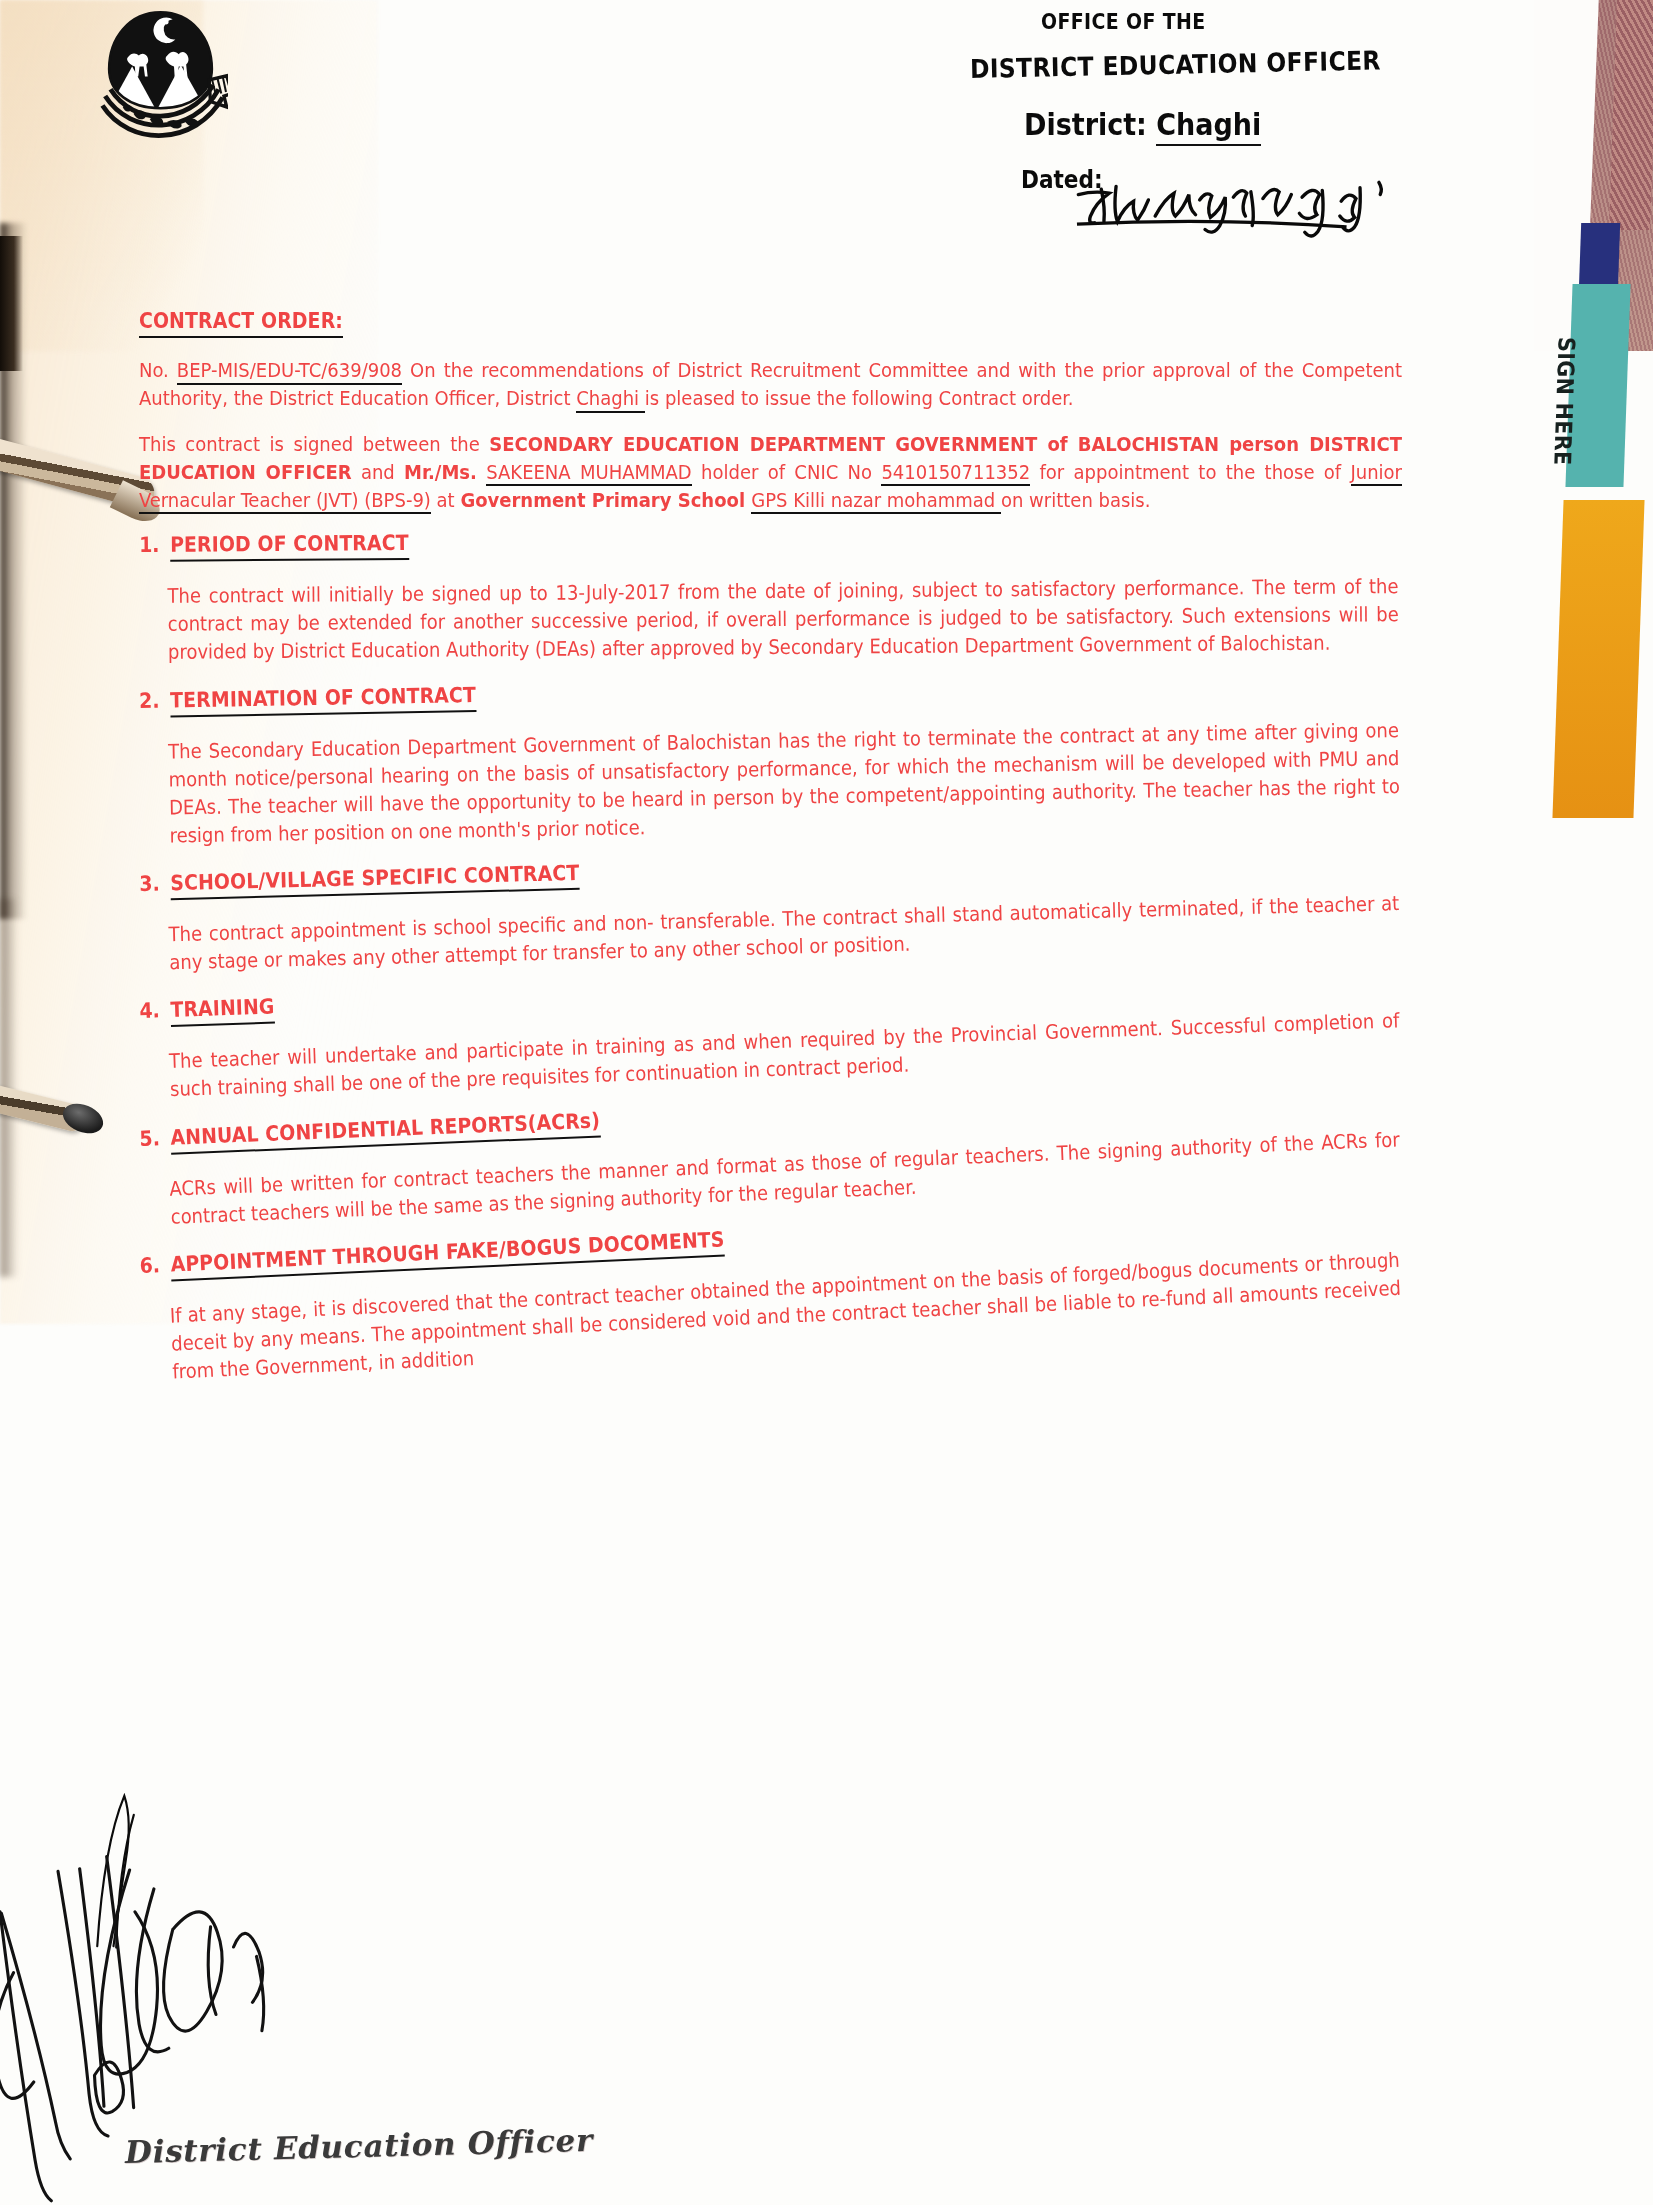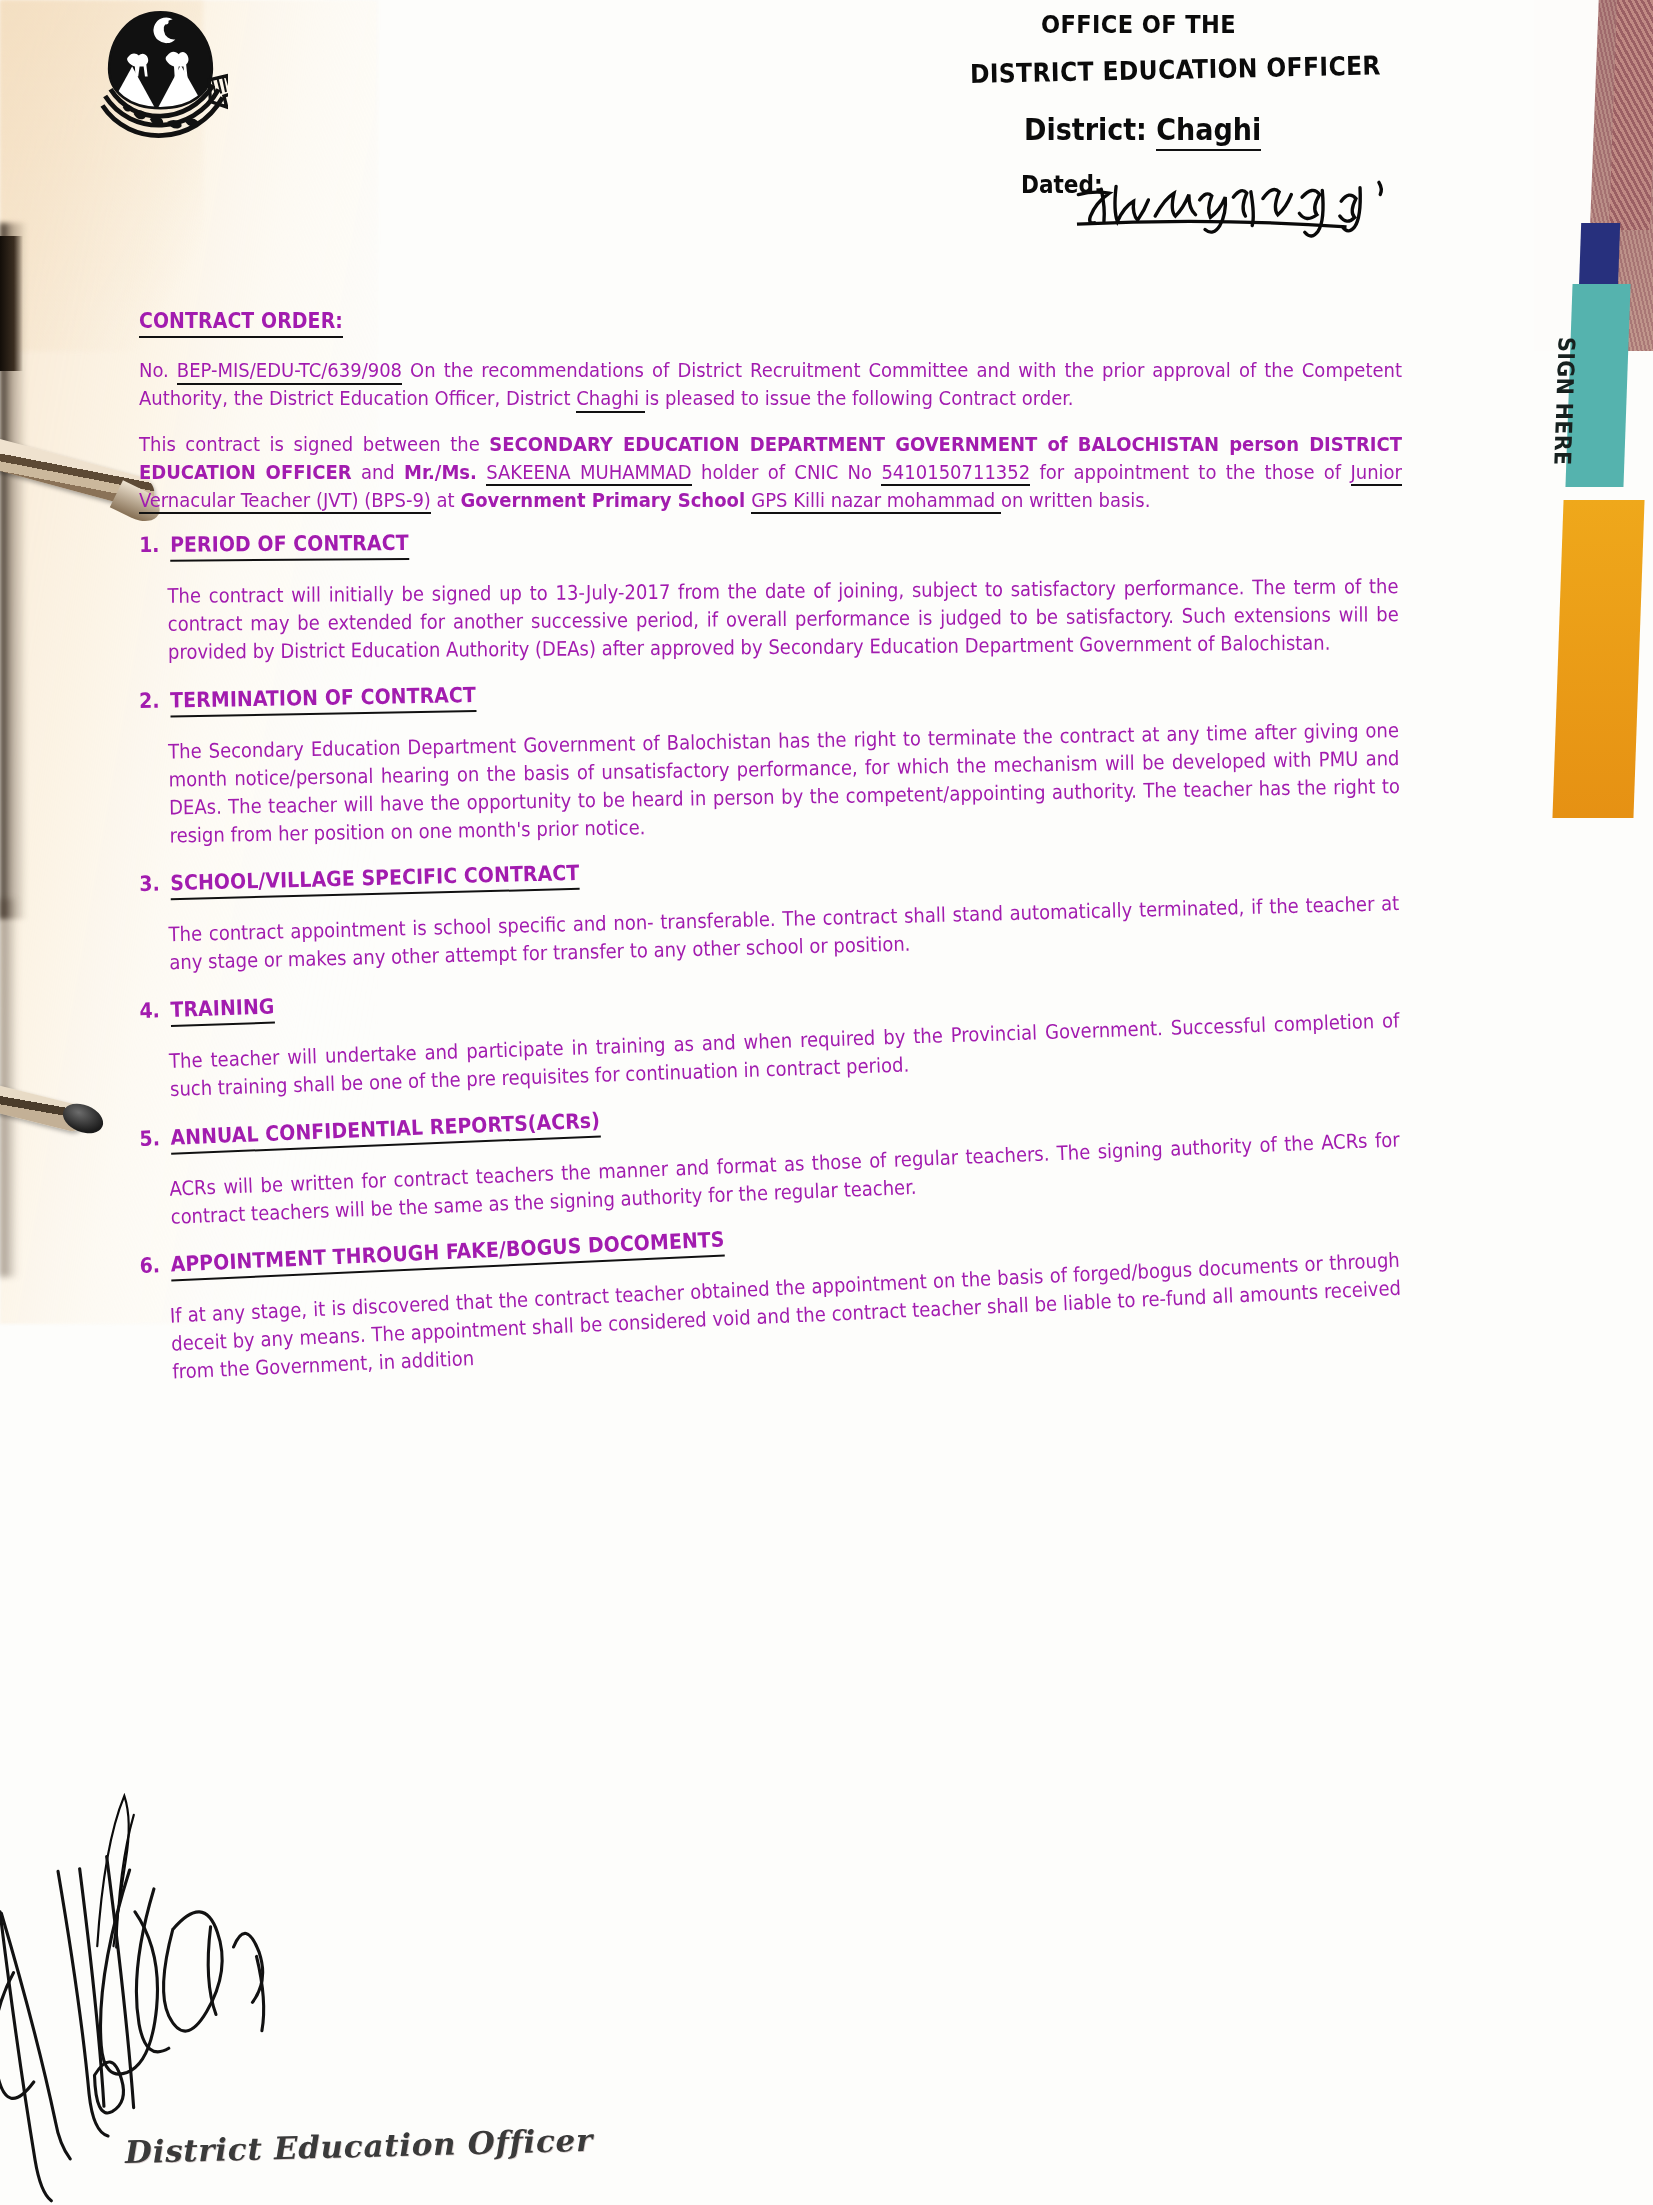--- a/index.html
+++ b/index.html
@@ -104,37 +104,37 @@
 
   
   .emblem{position:absolute;left:93px;top:6.8px;width:135px;height:135px;}
 
   
   .hdr{position:absolute;left:845px;top:9.5px;width:676px;}
   .hdr-line{
     font-family:"DejaVu Sans Condensed","Liberation Sans",sans-serif;
     font-weight:700;color:#0b0b0b;
   }
-  .hdr-office{font-size:25px;letter-spacing:0.4px;margin-left:196px;}
+  .hdr-office{font-size:21px;letter-spacing:0.4px;margin-left:196px;}
   .hdr-deo{font-size:26px;letter-spacing:0.4px;margin-top:20px;margin-left:125px;
            transform:rotate(-1.2deg);transform-origin:left center;}
   .hdr-dist{font-size:30px;margin-top:23px;margin-left:179px;}
   .hdr-dist u{text-decoration:none;border-bottom:2.7px solid #111;padding-bottom:2px;}
   .hdr-dated{font-size:24px;margin-top:24px;margin-left:176px;font-weight:700;position:relative;}
 
   
   .hw-date{
     position:absolute;left:1074px;top:177px;width:351px;height:62px;
   }
 
   
   .body{
     position:absolute;left:139px;top:307px;width:1263px;
     font-family:"DejaVu Sans Condensed","Liberation Sans",sans-serif;
-    font-size:20px;line-height:28px;color:#a21caf;text-align:justify;
+    font-size:20px;line-height:28px;color:#ef4444;text-align:justify;
   }
   .sec-title{
     font-weight:700;font-size:21px;display:inline-block;
     border-bottom:2.7px solid #111;padding-bottom:1.4px;letter-spacing:0.1px;
   }
   p.para{margin:0 0 17.6px 0;}
   .b{font-weight:700;}
   .u{border-bottom:2px solid #111;padding-bottom:0.7px;}
   .bu{font-weight:400;border-bottom:2.7px solid #111;padding-bottom:0.7px;}
 

